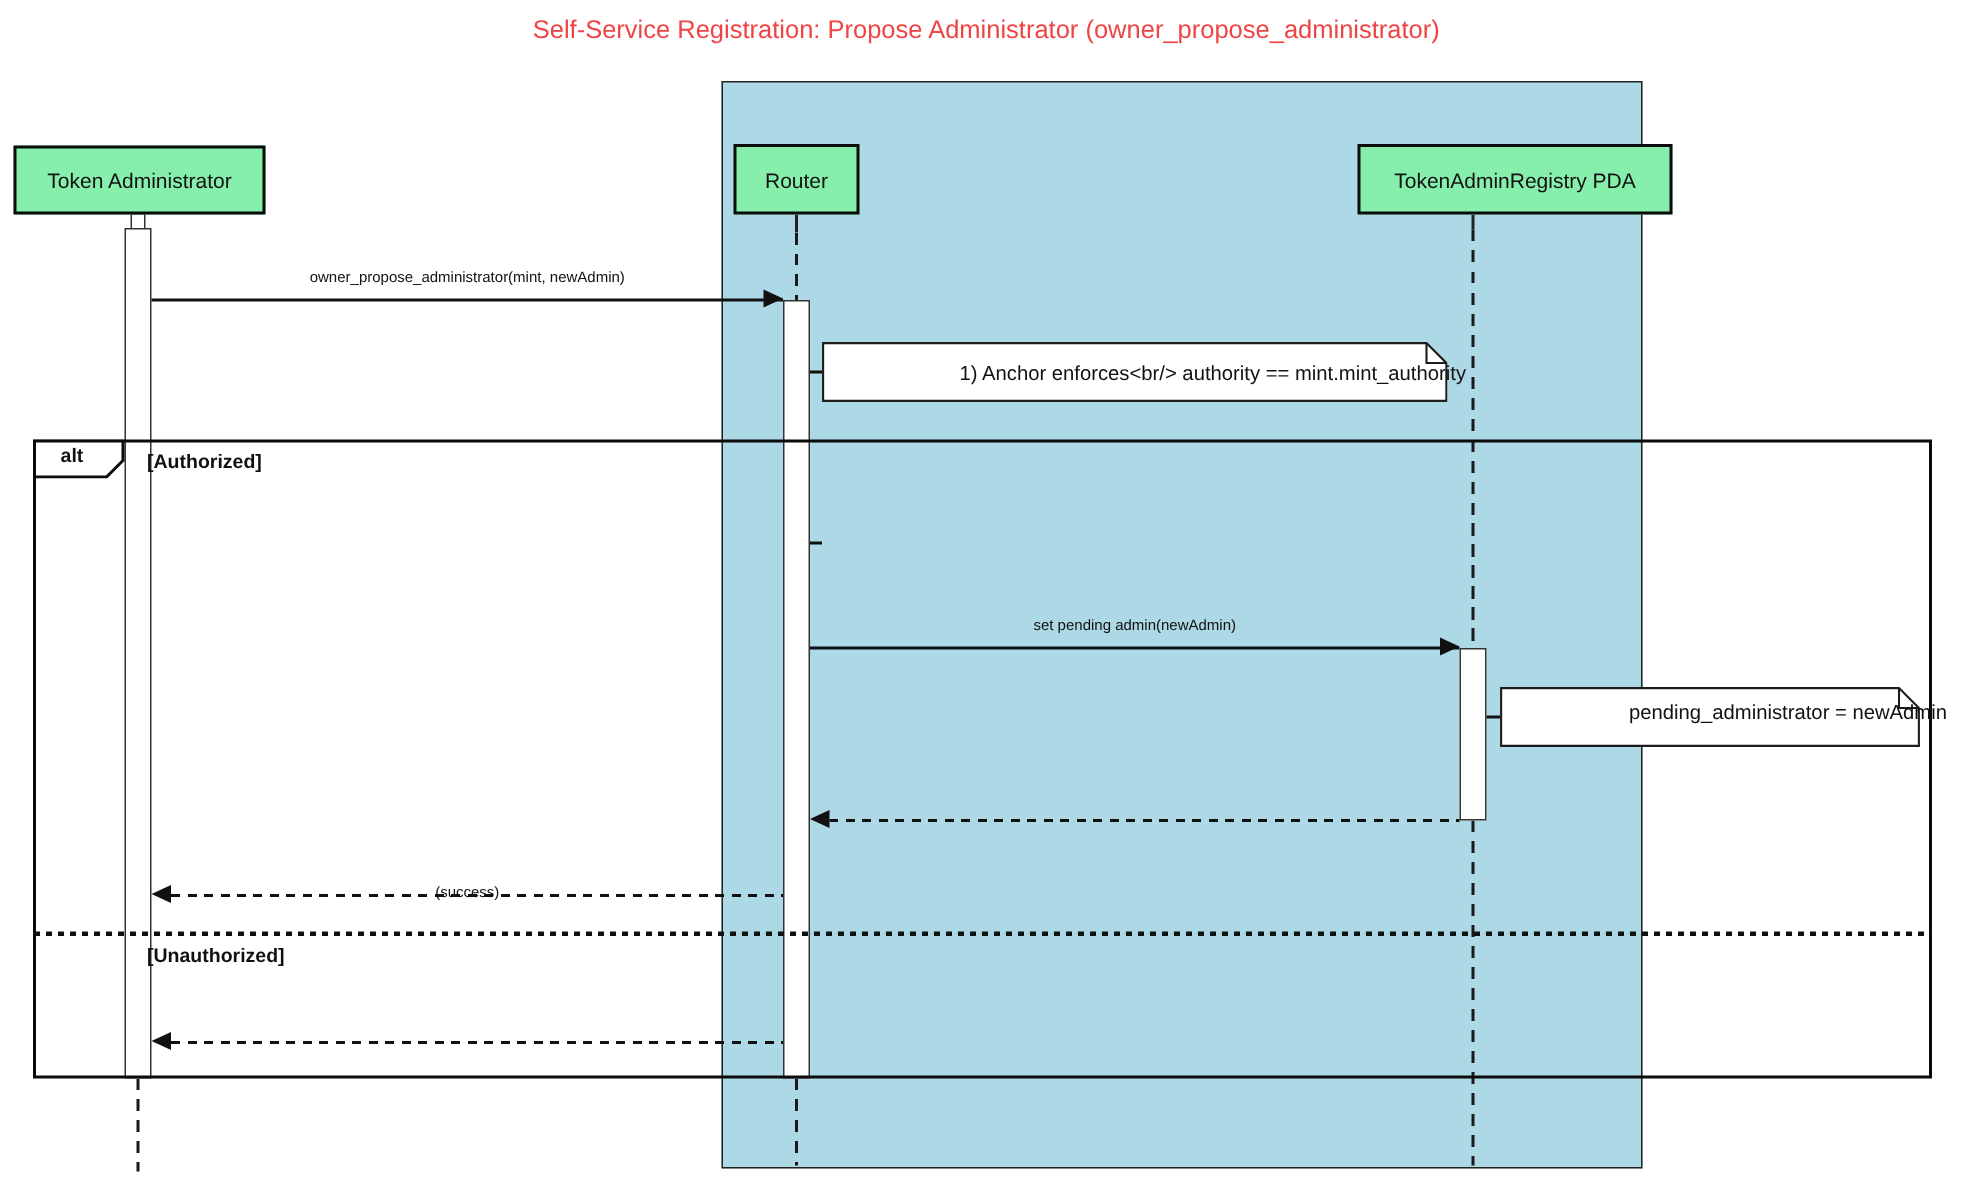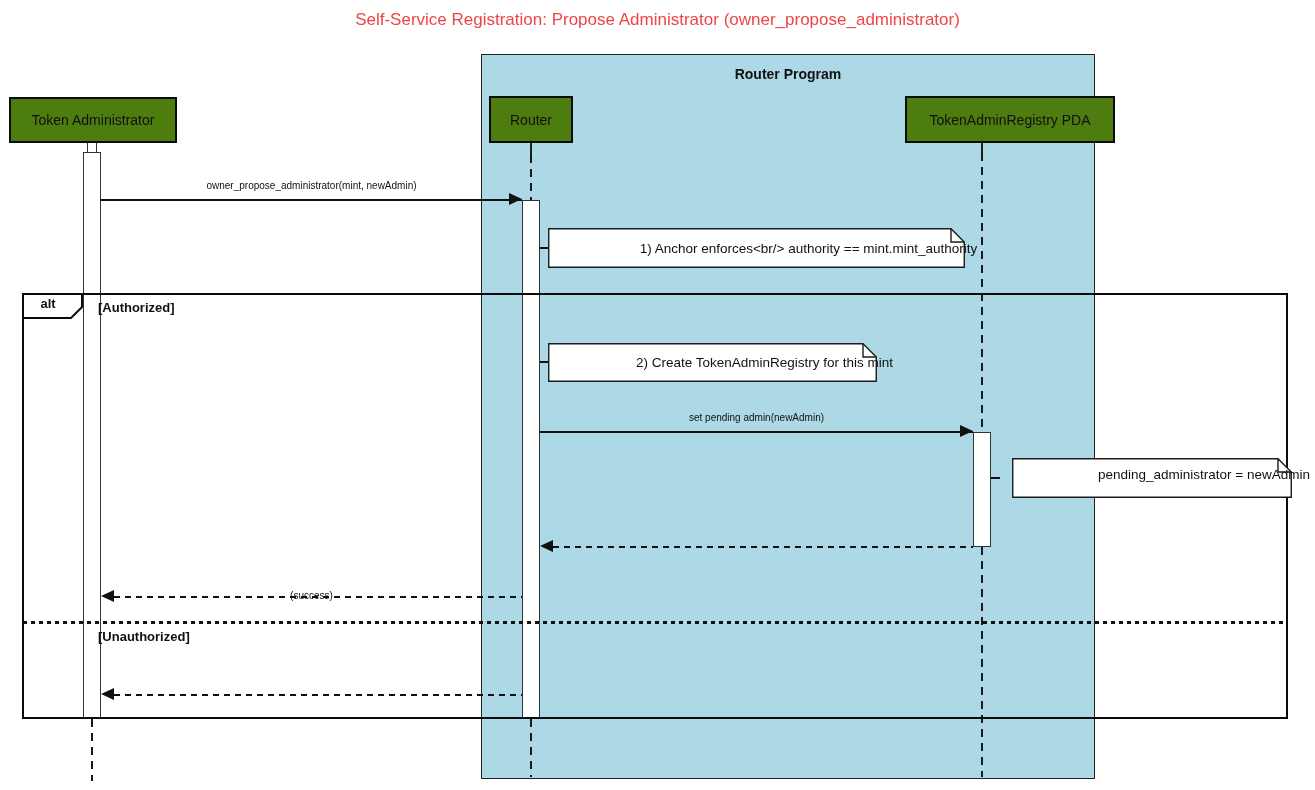--- a/index.html
+++ b/index.html
@@ -3,21 +3,21 @@
 <meta charset="utf-8">
 <style>
   html,body{margin:0;padding:0;background:#fff;}
   .canvas{position:relative;width:1315px;height:790px;background:#fff;overflow:hidden;
           font-family:"Liberation Sans",sans-serif;color:#111;}
   .abs{position:absolute;}
   .title{left:0;top:10px;width:1315px;text-align:center;font-size:17px;color:#ef4444;z-index:4;}
   .program-rect{left:481px;top:54px;width:614px;height:725px;background:#ADD8E6;
                 border:1.5px solid #222;box-sizing:border-box;z-index:1;}
   .program-label{left:481px;top:66px;width:614px;text-align:center;font-weight:bold;font-size:14px;z-index:2;}
-  .participant{background:#4d7c0f;border:2px solid #0b0b0b;box-sizing:border-box;display:flex;
+  .participant{background:#86efac;border:2px solid #0b0b0b;box-sizing:border-box;display:flex;
                align-items:center;justify-content:center;font-size:14px;z-index:10;text-align:center;}
   .p-ta{left:9px;top:97px;width:168px;height:46px;}
   .p-router{left:489px;top:96px;width:84px;height:47px;}
   .p-pda{left:877px;top:96px;width:210px;height:47px;margin-left:28px;}
   .stem{width:2px;background:#222;z-index:3;}
   .mini-rect{left:87px;top:142px;width:10px;height:11px;background:#fff;border:1.3px solid #333;box-sizing:border-box;z-index:3;}
   .lifeline{width:2px;background-image:repeating-linear-gradient(to bottom,#1a1a1a 0 8px,transparent 8px 14px);z-index:2;}
   .activation{background:#fff;border:1.4px solid #333;box-sizing:border-box;z-index:6;}
   .act-ta{left:83px;top:152px;width:18px;height:567px;}
   .act-router{left:522px;top:200px;width:18px;height:519px;}
@@ -42,21 +42,20 @@
   .note-conn{height:1.5px;background:#111;z-index:8;}
 </style>
 </head>
 <body>
 
 <div class="canvas">
 
   <div class="abs title">Self-Service Registration: Propose Administrator (owner_propose_administrator)</div>
 
   <div class="abs program-rect"></div>
-  <div class="abs program-label">Router Program</div>
 
   <div class="abs lifeline" style="left:91px;top:719px;height:62px;"></div>
   <div class="abs lifeline" style="left:530px;top:155px;height:45px;"></div>
   <div class="abs lifeline" style="left:530px;top:719px;height:58px;"></div>
   <div class="abs lifeline" style="left:981px;top:153px;height:279px;"></div>
   <div class="abs lifeline" style="left:981px;top:547px;height:230px;"></div>
 
   <div class="abs mini-rect"></div>
   <div class="abs stem" style="left:530px;top:143px;height:12px;"></div>
   <div class="abs stem" style="left:981px;top:143px;height:10px;"></div>
@@ -91,34 +90,27 @@
   <div class="abs alt-frame"></div>
   <div class="abs alt-tab">
     <svg width="62" height="26" viewBox="0 0 62 26">
       <path d="M1,1 H60 V14 L49,25 H1 Z" fill="#ffffff" stroke="#0b0b0b" stroke-width="2"></path>
     </svg>
   </div>
   <div class="abs alt-tab-label">alt</div>
   <div class="abs guard" style="left:98px;top:300px;">[Authorized]</div>
 
   <div class="abs note-conn" style="left:540px;top:361px;width:8px;"></div>
-  <div class="abs note" style="left:548px;top:343px;width:329px;height:39px;">
-    <svg width="329" height="39" viewBox="0 0 329 39">
-      <path d="M0.75,0.75 H315 L328.25,14 V38.25 H0.75 Z" fill="#ffffff" stroke="#1c1c1c" stroke-width="1.4"></path>
-      <path d="M315,0.75 V14 H328.25" fill="none" stroke="#1c1c1c" stroke-width="1.4"></path>
-    </svg>
-    <div class="note-text">2) Create TokenAdminRegistry for this mint</div>
-  </div>
 
   <div class="abs msg-label" style="left:540px;top:412px;width:433px;">set pending admin(newAdmin)</div>
   <div class="abs msg-line" style="left:540px;top:431px;width:433px;"></div>
   <div class="abs arrow-r" style="left:960px;top:425px;"></div>
 
   <div class="abs note-conn" style="left:991px;top:477px;width:9px;"></div>
-  <div class="abs note" style="left:1000px;top:458px;width:280px;height:32px;margin-left:12px;">
+  <div class="abs note" style="left:1000px;top:458px;width:280px;height:32px;">
     <svg width="280" height="40" viewBox="0 0 280 40">
       <path d="M0.75,0.75 H266 L279.25,14 V39.25 H0.75 Z" fill="#ffffff" stroke="#1c1c1c" stroke-width="1.4"></path>
       <path d="M266,0.75 V14 H279.25" fill="none" stroke="#1c1c1c" stroke-width="1.4"></path>
     </svg>
     <div class="note-text">pending_administrator = newAdmin</div>
   </div>
 
   <div class="abs msg-line-dashed" style="left:553px;top:546px;width:420px;"></div>
   <div class="abs arrow-l" style="left:540px;top:540px;"></div>
 

